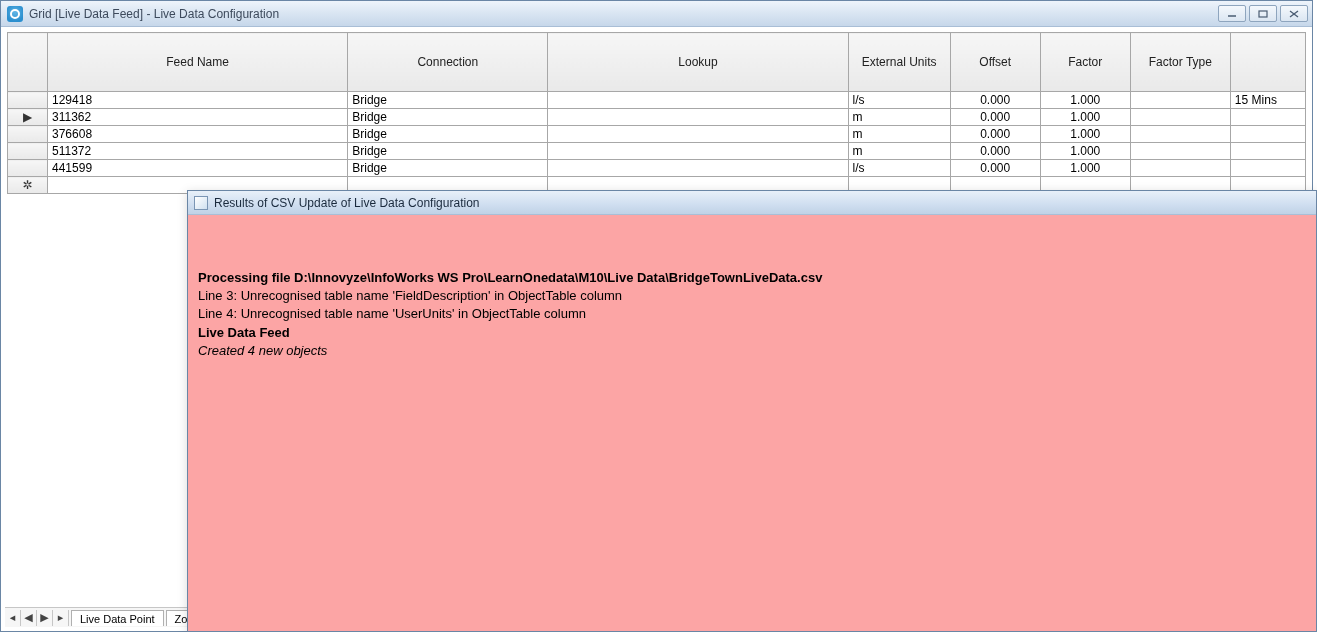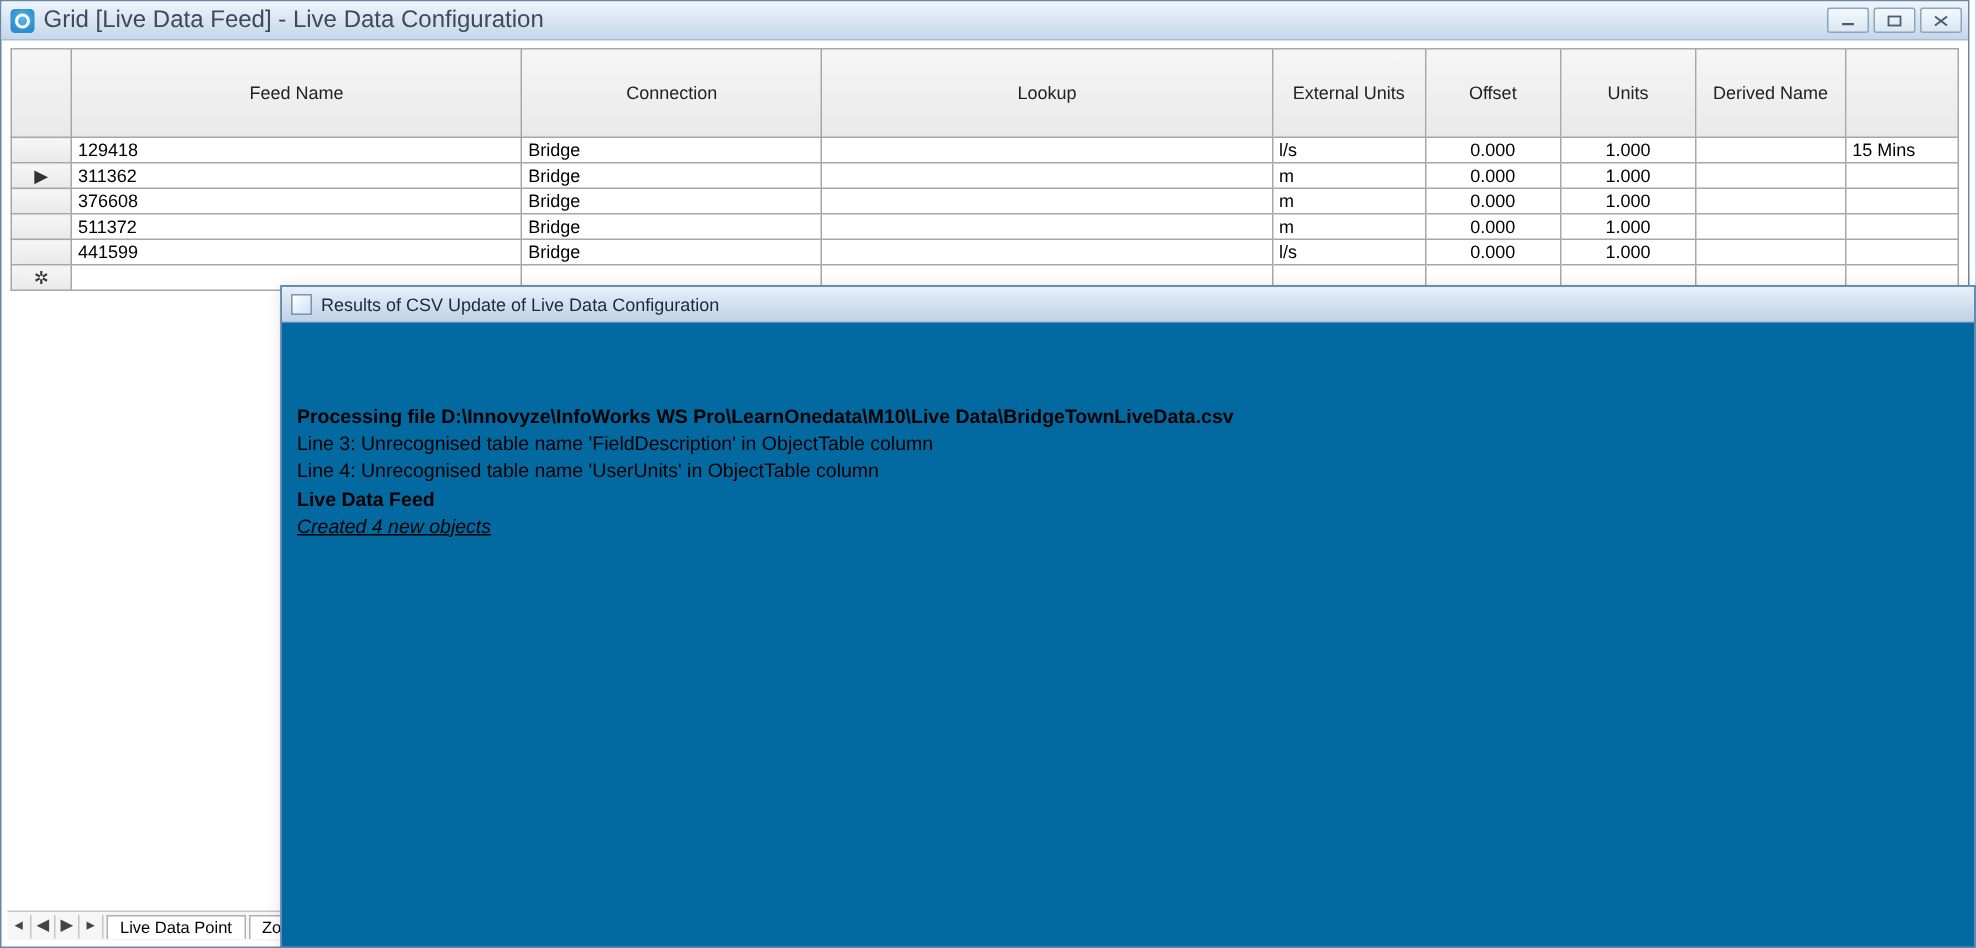--- a/index.html
+++ b/index.html
@@ -35,21 +35,21 @@
     background: radial-gradient(circle at 50% 40%, #5fb5e5 0%, #2b8fcf 70%);
     display: flex; align-items: center; justify-content: center;
     margin-right: 6px;
   }
   .titlebar .app-icon::after {
     content: "";
     width: 6px; height: 6px;
     border: 2px solid #fff;
     border-radius: 50%;
   }
-  .titlebar .title { flex: 1; font-size: 16px; }
+  .titlebar .title { flex: 1; font-size: 12px; }
   .winbtns { display: flex; gap: 3px; }
   .winbtn {
     width: 28px; height: 17px;
     border: 1px solid #8ea5be;
     border-radius: 2px;
     background: linear-gradient(#f4f8fc, #dbe6f2);
     display:flex; align-items:center; justify-content:center;
     color: #4a5c72;
   }
   .winbtn svg { display:block; }
@@ -131,21 +131,21 @@
   .tab.partial {
     border-right: none;
   }
 
   
   .dialog {
     position: absolute;
     left: 187px; top: 190px;
     width: 1130px; height: 442px;
     border: 1px solid #6a86a5;
-    background: #0369a1;
+    background: #fca5a5;
     box-shadow: 0 2px 10px rgba(0,0,0,.15);
     overflow:hidden;
   }
   .dlg-titlebar {
     height: 24px;
     background: linear-gradient(#e8f0f9, #cfdef0 60%, #c0d2e6);
     border-bottom: 1px solid #a9bed6;
     display: flex; align-items: center;
     padding: 0 6px;
     color:#1a2a3d;
@@ -158,21 +158,21 @@
     margin-right: 6px;
   }
   .dlg-body {
     padding: 6px 10px;
     font-size: 13px;
     color:#000;
     line-height: 1.4;
     margin-top: 48px;
   }
   .dlg-body .bold { font-weight: bold; }
-  .dlg-body .italic { font-style: italic; text-decoration: underline; }
+  .dlg-body .italic { font-style: italic; }
 </style>
 </head>
 <body>
 
 <div class="main-window">
   <div class="titlebar">
     <span class="app-icon"></span>
     <span class="title">Grid [Live Data Feed] - Live Data Configuration</span>
     <div class="winbtns">
       <div class="winbtn">
@@ -208,22 +208,22 @@
           <col class="c-extra">
       </colgroup>
       <thead>
         <tr>
           <th></th>
           <th>Feed Name</th>
           <th>Connection</th>
           <th>Lookup</th>
           <th>External Units</th>
           <th>Offset</th>
-          <th>Units</th>
-          <th>Derived Name</th>
+          <th>Factor</th>
+          <th>Factor Type</th>
           <th></th>
         </tr>
       </thead>
       <tbody id="grid-body">
           <tr>
             <td class="rowhdr"></td>
             <td>129418</td>
             <td>Bridge</td>
             <td></td>
             <td>l/s</td>

